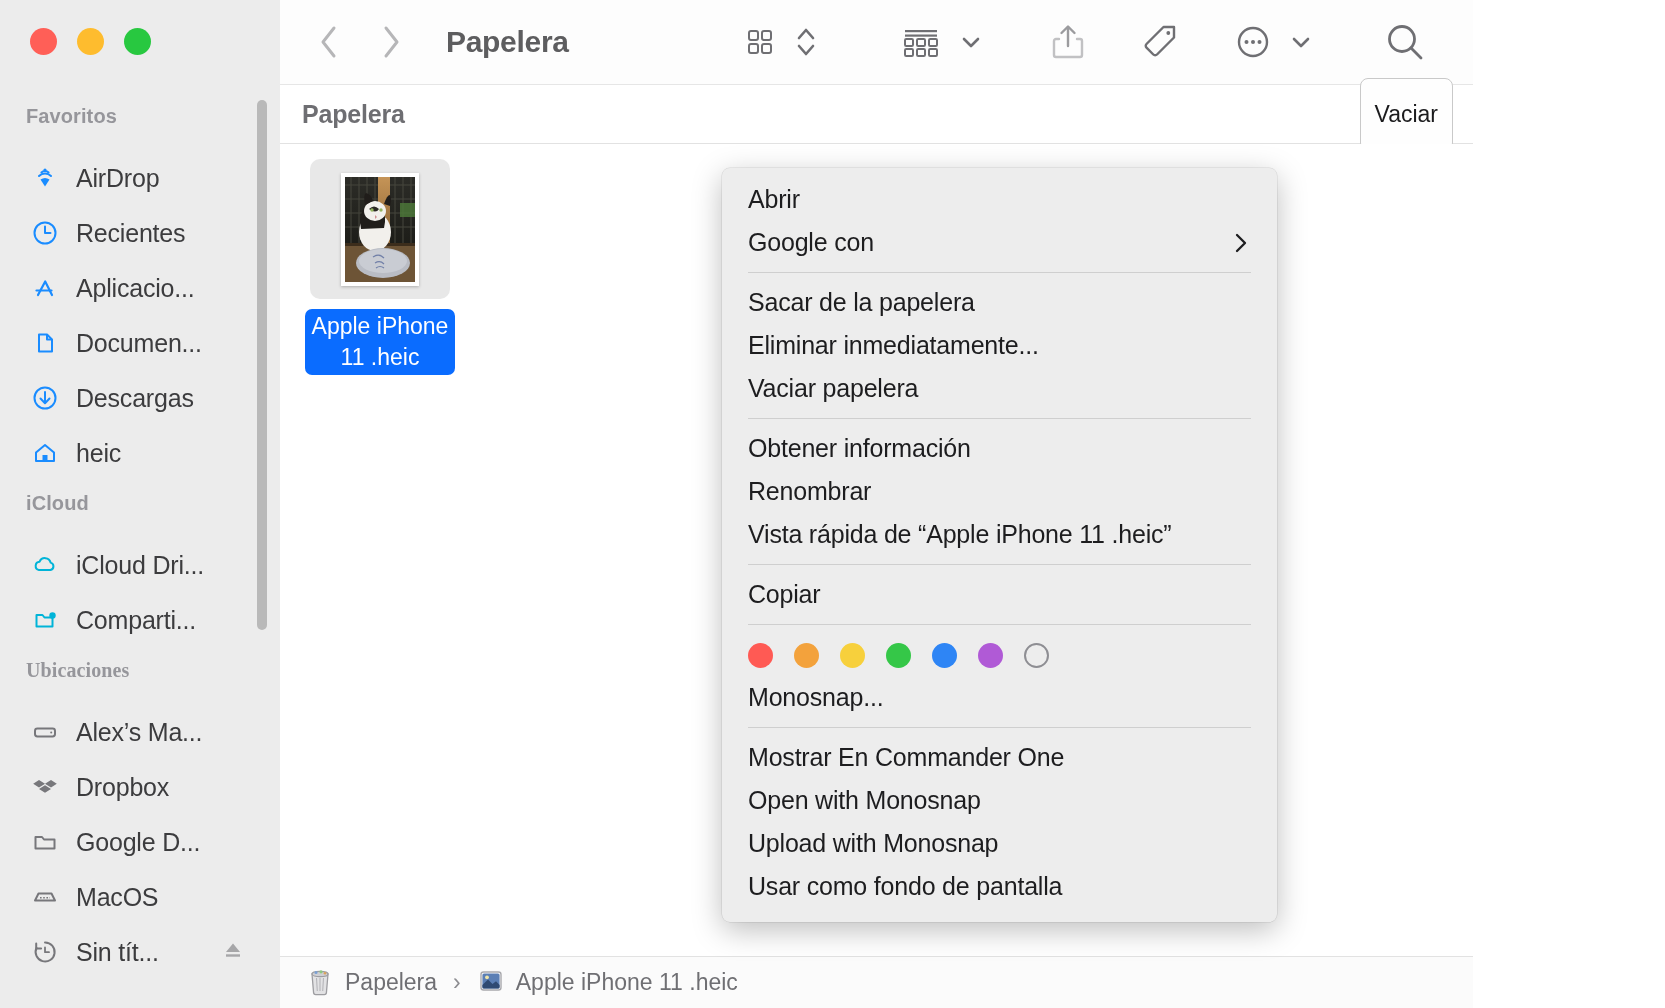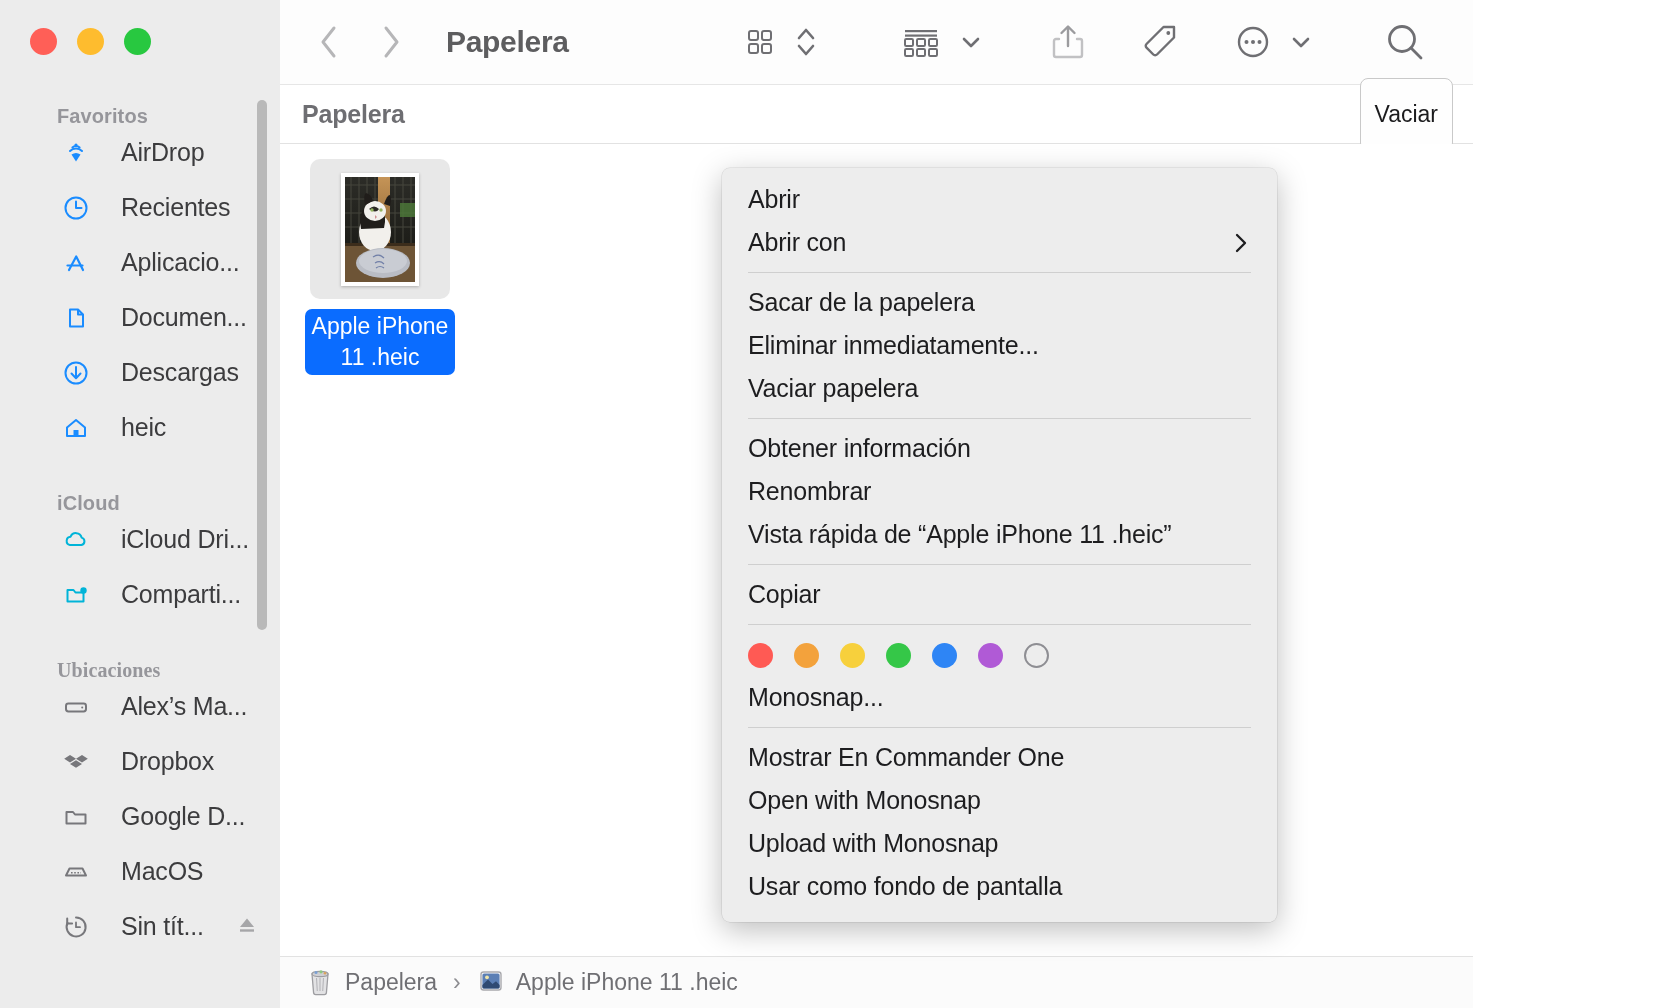--- a/index.html
+++ b/index.html
@@ -34,35 +34,34 @@
   .tl { width: 27px; height: 27px; border-radius: 50%; }
   .tl.red    { background: #ff5f57; }
   .tl.yellow { background: #febc2e; }
   .tl.green  { background: #28c840; }
 
   #sidebar-scroll {
     position: absolute;
     top: 95px; left: 0;
     width: 308px; height: 913px;
     overflow: hidden;
-    padding-left: 31px;
   }
   .sb-section-title {
     font-size: 20px;
     font-weight: bold;
     color: #96969b;
     padding: 10px 0 10px 26px;
     letter-spacing: 0.1px;
   }
   .sb-item {
     display: flex;
-    align-items: flex-start;
+    align-items: flex-end;
     height: 55px;
     padding-left: 30px;
-    gap: 30px;
+    gap: 16px;
     cursor: default;
   }
   .sb-item .sb-ico {
     width: 30px; height: 30px;
     flex: 0 0 30px;
     display: flex; align-items: center; justify-content: center;
   }
   .sb-item .sb-label {
     font-size: 25px;
     color: #3c3c3e;
@@ -582,21 +581,21 @@
         <span class="path-label">Apple iPhone 11 .heic</span>
       </span>
     </div>
 
     <div id="ctx-menu">
 
       <div class="ctx-item">
         <span>Abrir</span>
       </div>
       <div class="ctx-item">
-        <span>Abrir con</span>
+        <span>Google con</span>
         <span class="ctx-arrow">
           <svg width="20" height="24" viewBox="0 0 20 24">
             <path d="M6 4 L14 12 L6 20" stroke="#1d1d1f" stroke-width="2.3" fill="none" stroke-linecap="round" stroke-linejoin="round"></path>
           </svg>
         </span>
       </div>
 
       <div class="ctx-sep"></div>
 
       <div class="ctx-item">

